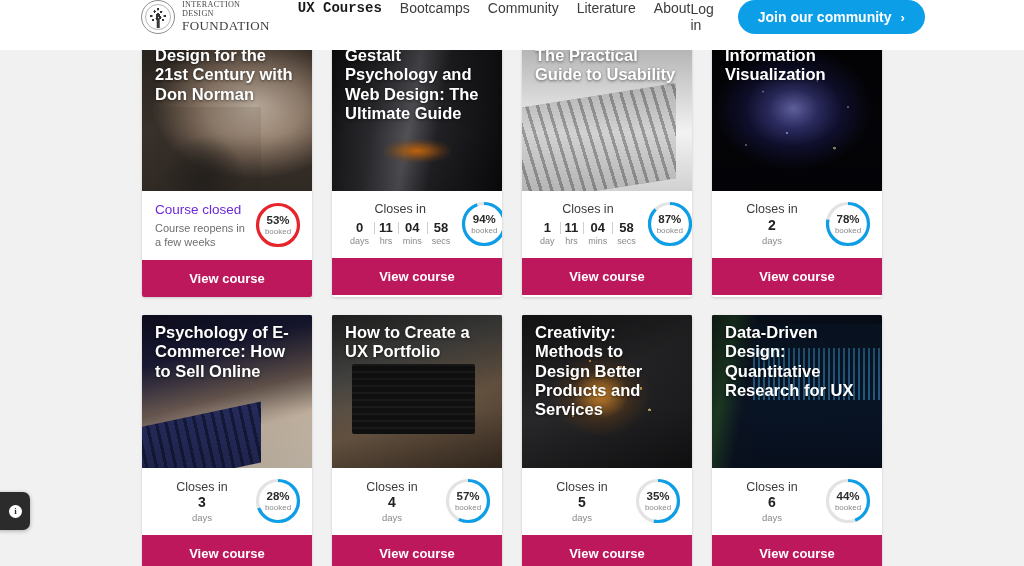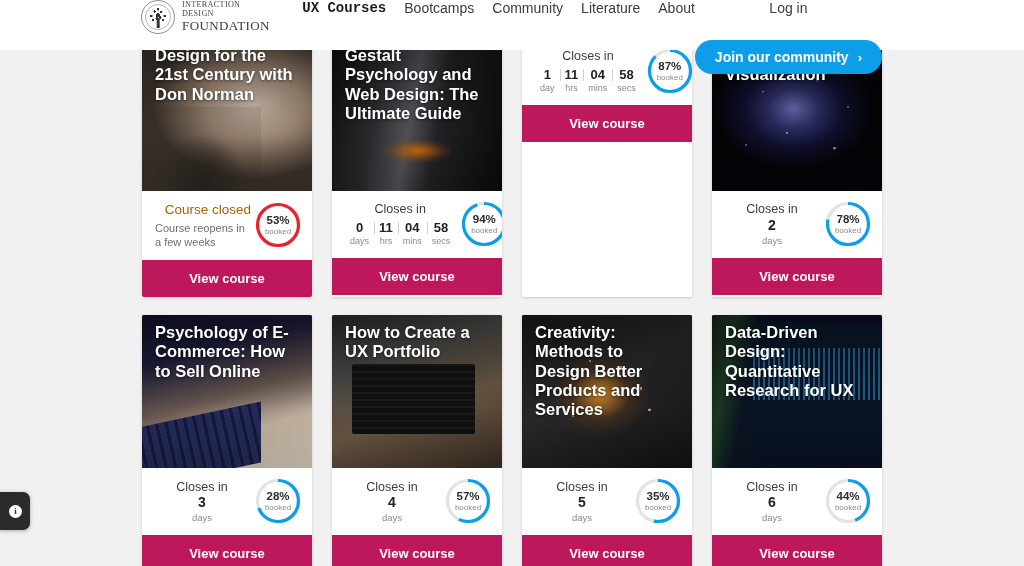--- a/index.html
+++ b/index.html
@@ -70,21 +70,21 @@
   }
 
   .nav { display: flex; align-items: center; gap: 18px; margin-left: 28px; }
   .nav-item {
     font-size: 14px; color: #3c3c3c; cursor: pointer; white-space: nowrap;
   }
   .nav-item.active { font-weight: bold; color: #1a1a1a; font-family: Liberation Mono, monospace; }
 
   .header-right {
     margin-left: auto; margin-right: 142px;
-    display: flex; align-items: center; gap: 24px; flex-direction: column;
+    display: flex; align-items: center; gap: 24px;
   }
   .login-link { font-size: 14px; color: #3c3c3c; cursor: pointer; }
   .join-btn {
     background: #0d9ee8; color: #fff;
     font-size: 14px; font-weight: bold;
     padding: 9px 20px; border-radius: 22px;
     border: none; cursor: pointer;
     display: flex; align-items: center; gap: 9px;
     white-space: nowrap;
   }
@@ -230,21 +230,21 @@
   
   .card-info {
     display: flex; align-items: center;
     padding: 10px 11px 11px 13px;
     min-height: 62px;
   }
   .info-left { flex: 1 1 auto; }
   .info-left.centered { text-align: center; padding-right: 2px; }
 
   .closes-label { font-size: 12.5px; color: #3c3c3c; line-height: 1.25; }
-  .closed-title { font-size: 13.5px; color: #a16207; line-height: 1.3; text-align: right; }
+  .closed-title { font-size: 13.5px; color: #6d28d9; line-height: 1.3; }
   .closed-sub { font-size: 11px; color: #6e6e6e; line-height: 1.3; margin-top: 2px; }
 
   .countdown { display: flex; align-items: flex-start; margin-top: 3px; }
   .cd-unit {
     display: flex; flex-direction: column; align-items: center;
     padding: 0 5px; position: relative;
   }
   .cd-unit + .cd-unit::before {
     content:""; position: absolute; left: 0; top: 1px;
     width: 1px; height: 12px; background: #cfcfcf;
@@ -392,20 +392,25 @@
             </svg>
             <div class="ring-center">
               <span class="ring-pct">94%</span>
               <span class="ring-booked">booked</span>
             </div>
           </div>
         </div>
         <button class="view-btn">View course</button>
       </div>
       <div class="card">
+        <div class="card-img">
+          <div class="ph ph-usability"></div>
+          <div class="img-overlay"></div>
+          <div class="card-title">The Practical Guide to Usability</div>
+        </div>
         <div class="card-info">
           <div class="info-left centered">
             <div class="closes-label">Closes in</div>
             <div class="countdown">
               <div class="cd-unit">
                 <span class="cd-num">1</span>
                 <span class="cd-lbl">day</span>
               </div>
               <div class="cd-unit">
                 <span class="cd-num">11</span>

